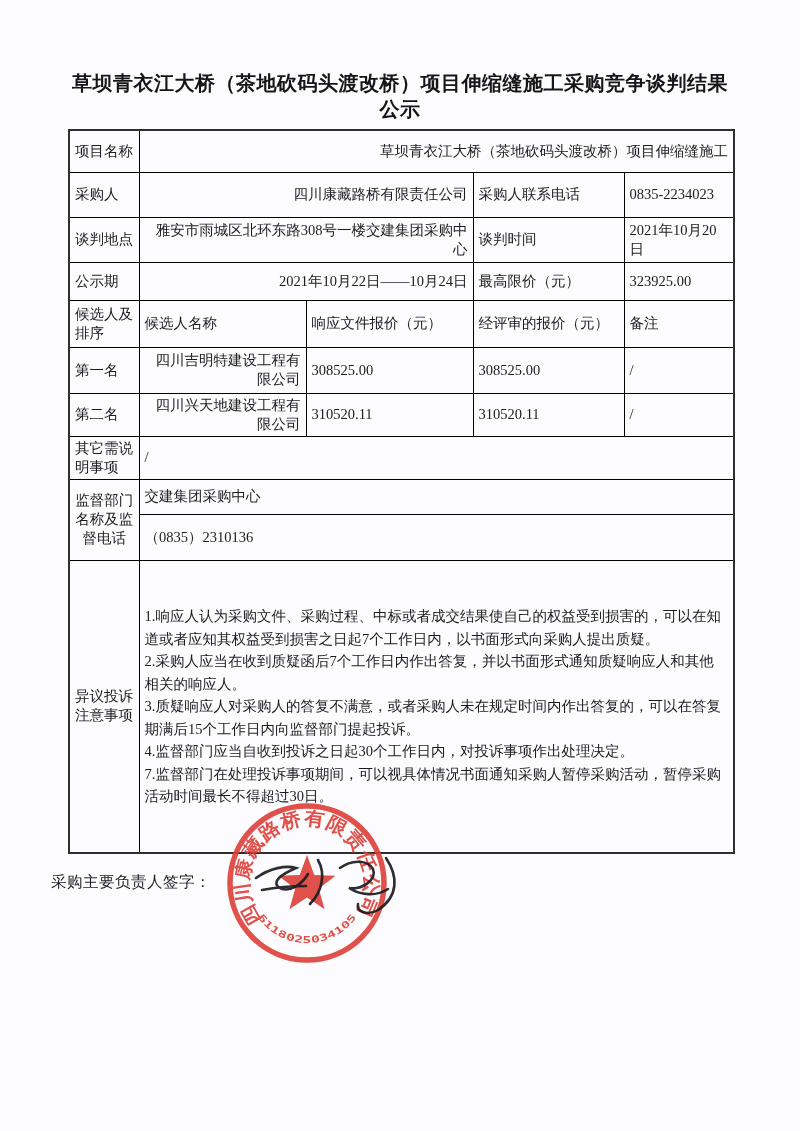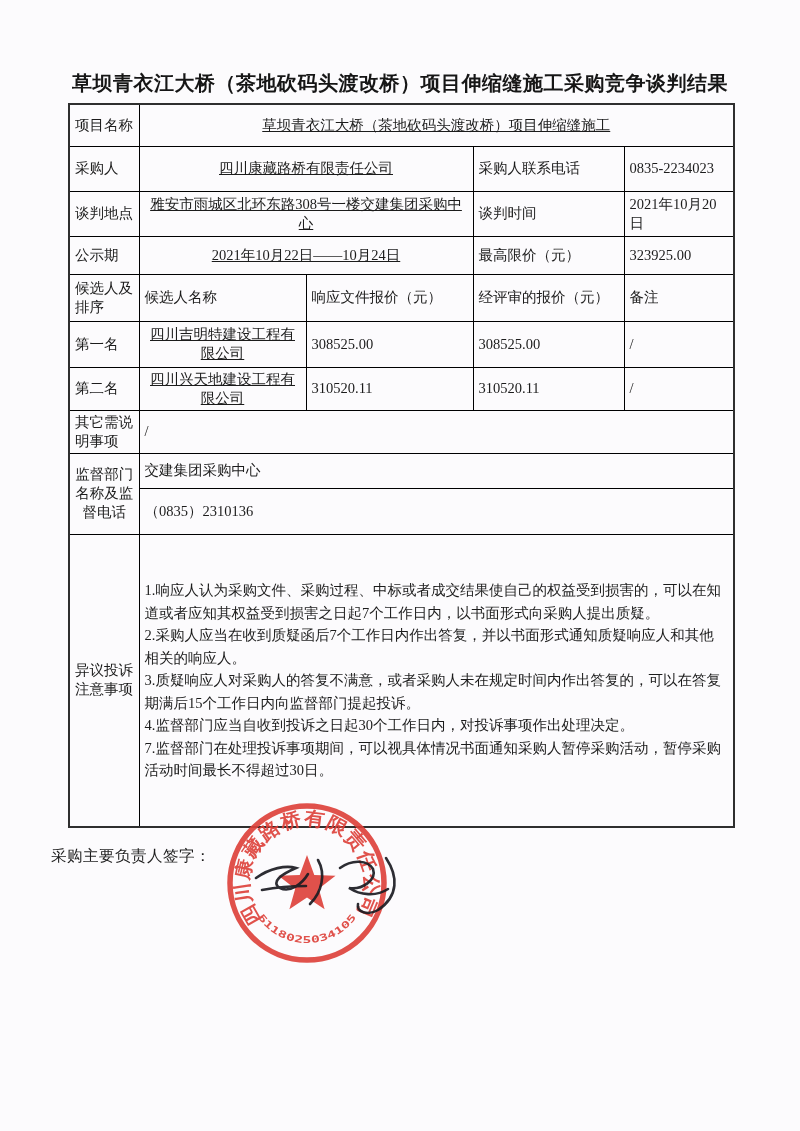--- a/index.html
+++ b/index.html
@@ -31,21 +31,21 @@
   }
   table.doc td{
     border:1px solid #000000;
     padding:2px 5px;
     vertical-align:middle;
     word-break:break-all;
     line-height:19px;
   }
   td.lbl{padding-left:4px;text-align:left;}
   td.lbl-c{text-align:center;padding:2px 3px;}
-  td.val{text-align:center;padding-left:7px;text-decoration:underline;}
+  td.val{text-align:right;padding-left:7px;}
   td.ctr{text-align:left;}
   tr.h42{height:42px;} tr.h45{height:45px;} tr.h38{height:38px;}
   tr.h47{height:47px;margin-top:40px;} tr.h46{height:46px;} tr.h40{height:40px;}
   tr.h35{height:35px;} tr.h293{height:293px;}
   .notice{padding:6px 8px;margin-top:20px;}
   .notice div{line-height:22.5px;text-align:left;}
   .sign-line{
     margin:18px 0 0 51px;
     font-size:15.5px;
     color:#1d1d1d;
@@ -63,20 +63,21 @@
     pointer-events:none;
   }
 </style>
 </head>
 <body>
 
 <div class="page">
 
   <div class="title">
     <div>草坝青衣江大桥（茶地砍码头渡改桥）项目伸缩缝施工采购竞争谈判结果</div>
+    <div>公示</div>
   </div>
 
   <table class="doc">
     <colgroup>
       <col style="width:70px">
         <col style="width:167px">
         <col style="width:167px">
       <col style="width:151px">
         <col style="width:110px">
     </colgroup>

